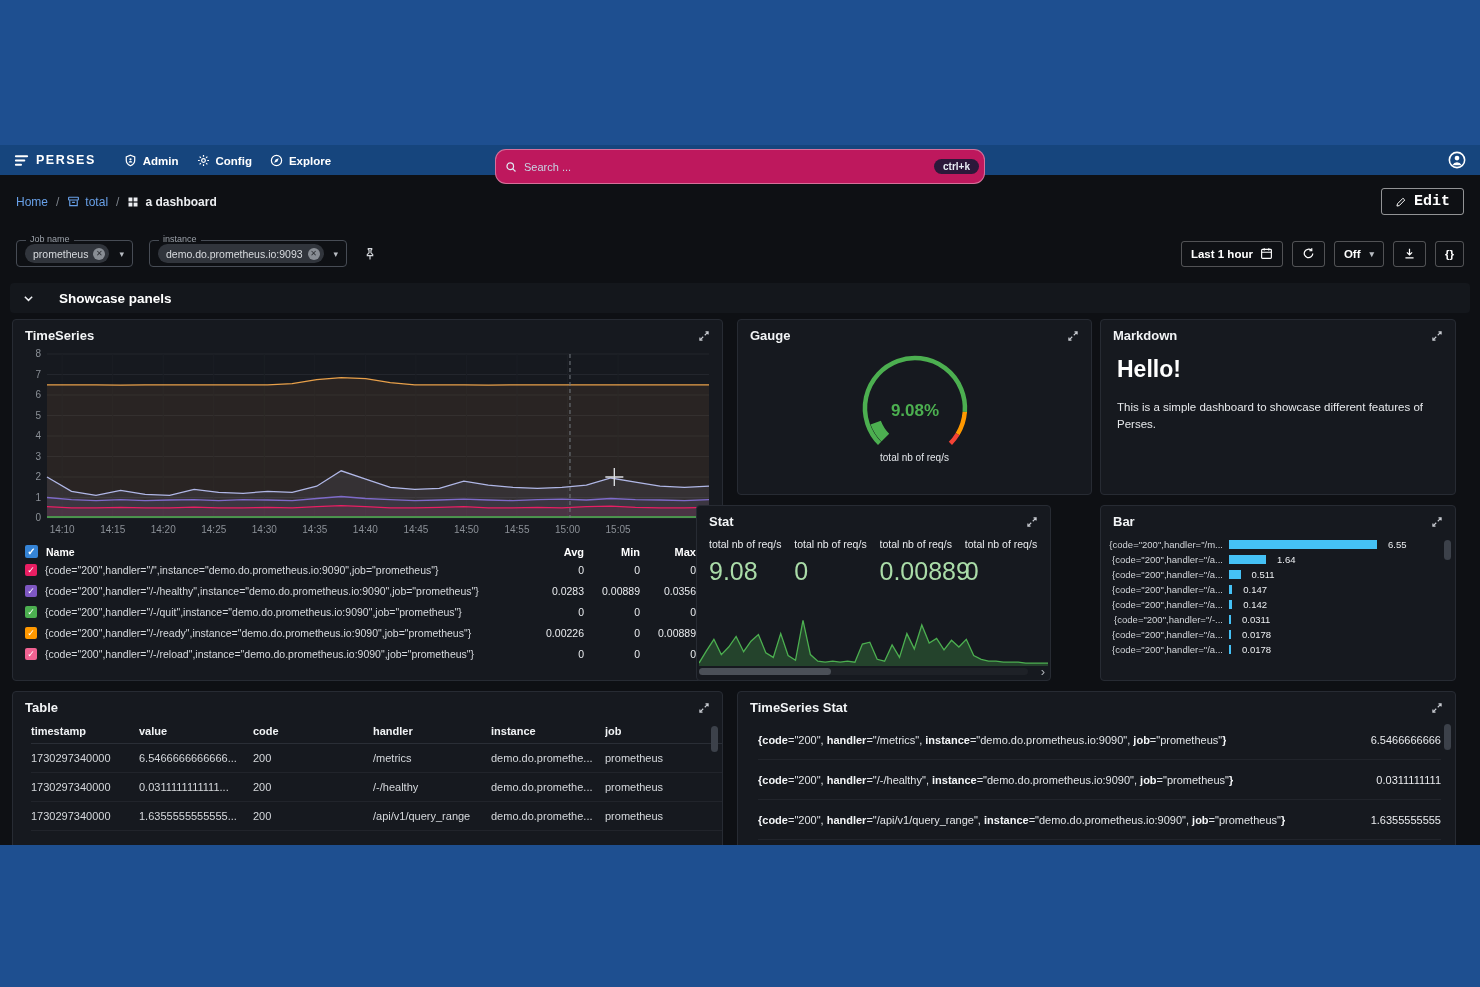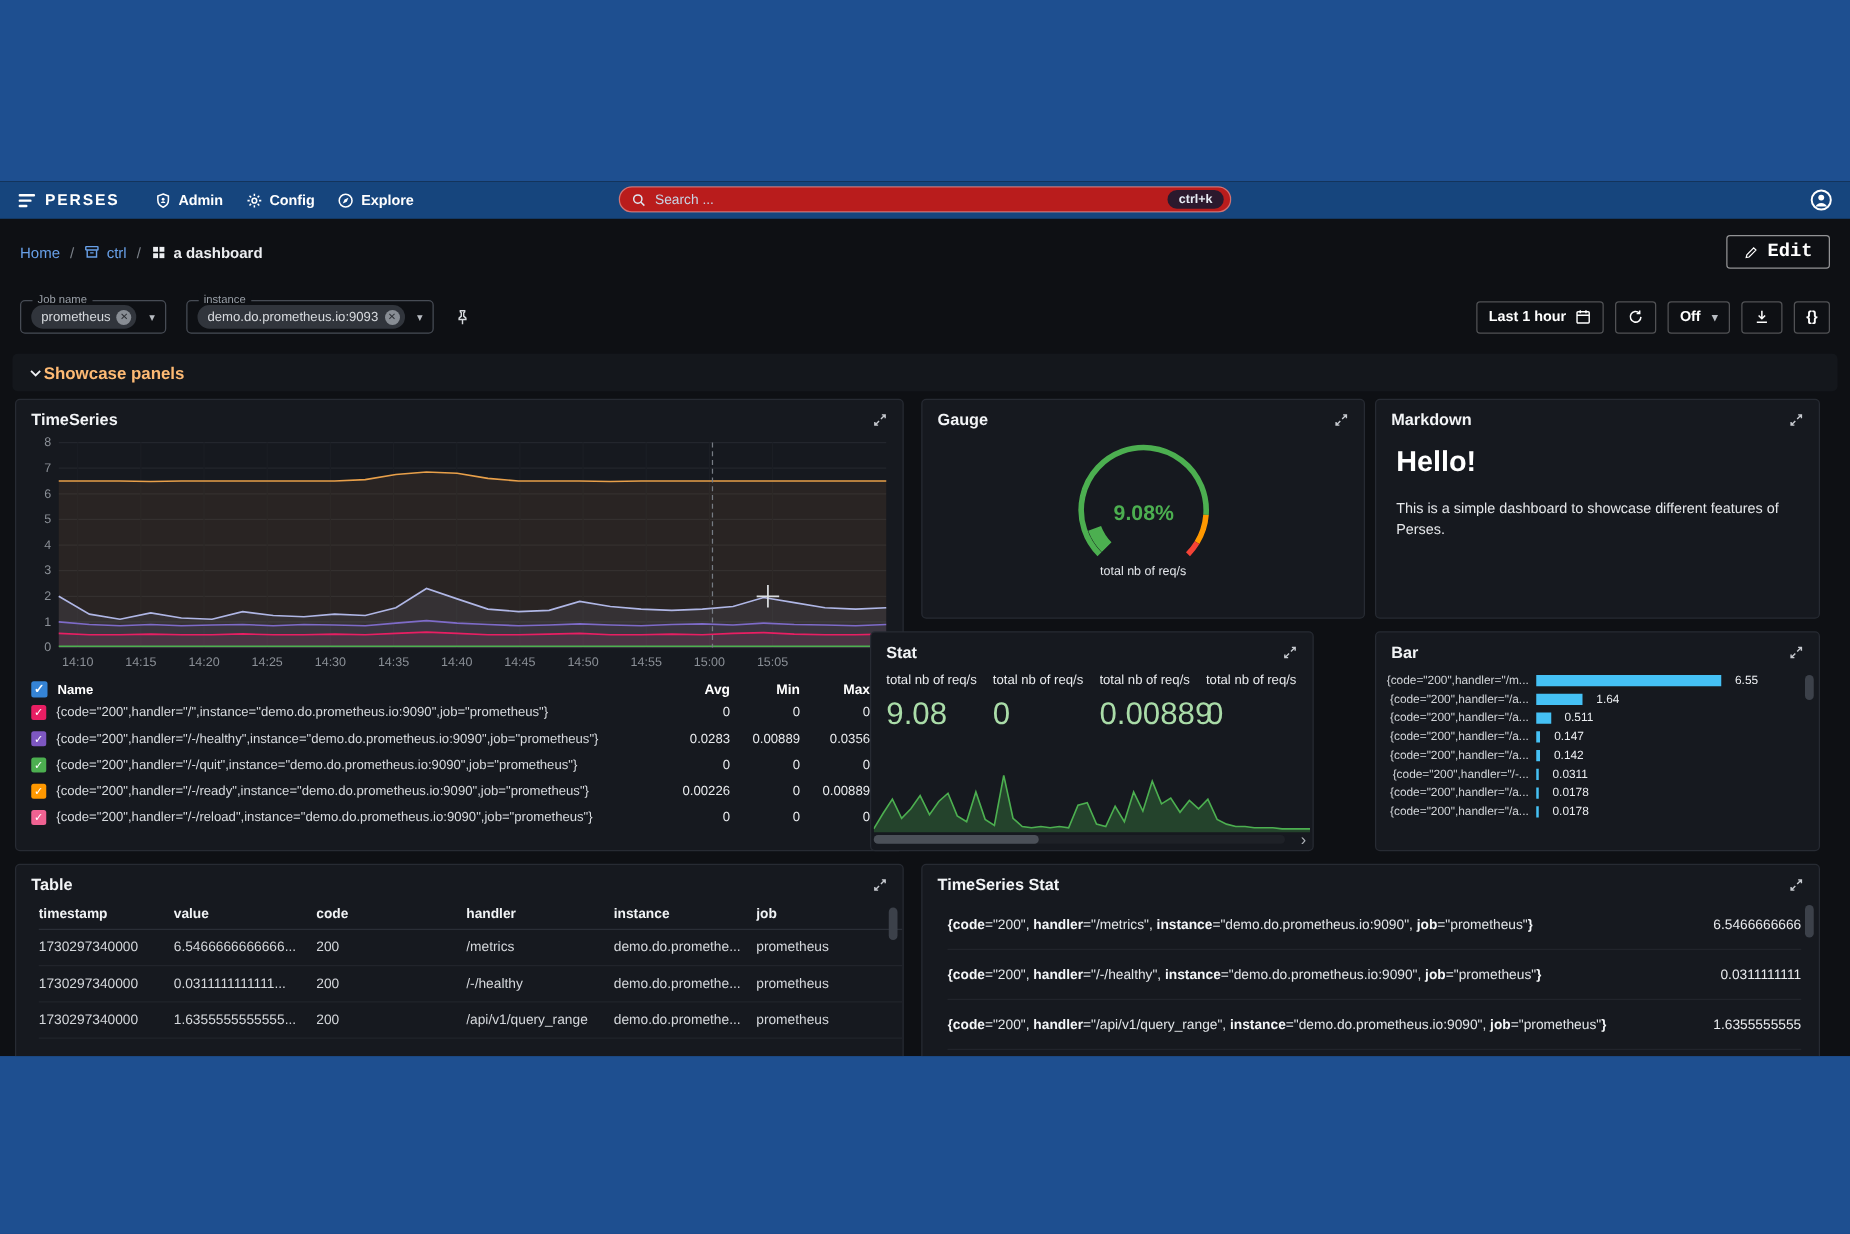--- a/index.html
+++ b/index.html
@@ -10,21 +10,21 @@
   .band-top{top:0;height:145px}
   .band-bottom{top:845px;height:142px}
   .app{position:absolute;top:145px;left:0;width:1480px;height:700px;background:#0e1014;overflow:hidden}
 
   
   .topbar{position:relative;height:30px;background:#16457d;display:flex;align-items:center;padding:0 14px;gap:14px}
   .brand{display:flex;align-items:center;gap:7px;color:#fff;cursor:pointer}
   .brand-text{font-size:12.5px;font-weight:700;letter-spacing:1.5px}
   .mainnav{display:flex;gap:18px;margin-left:14px}
   .nav-item{display:flex;align-items:flex-end;gap:6px;color:#fff;font-size:11.5px;font-weight:700;cursor:pointer}
-  .search{position:absolute;left:50%;top:4px;transform:translateX(-50%);width:490px;height:21px;background:#b91c1c;border:1px solid rgba(255,255,255,.38);border-radius:11px;display:flex;align-items:center;gap:7px;padding:0 5px 0 9px;cursor:text;color:#dfe7f2}
+  .search{position:absolute;left:50%;top:4px;transform:translateX(-50%);width:490px;height:35px;background:#be185d;border:1px solid rgba(255,255,255,.38);border-radius:11px;display:flex;align-items:center;gap:7px;padding:0 5px 0 9px;cursor:text;color:#dfe7f2}
   .search-ph{color:#c8d4e4;font-size:11px;flex:1}
   .kbd{background:rgba(8,25,50,.8);color:#e8edf4;font-size:10px;font-weight:700;padding:2px 9px;border-radius:9px}
   .avatar{margin-left:auto;color:#fff;display:flex;cursor:pointer}
 
   
   .crumb-row{display:flex;align-items:center;padding:13px 16px 7px;gap:8px}
   .crumb-link{color:#68a0e8;font-size:12px;display:flex;align-items:center;gap:5px;cursor:pointer}
   .crumb-sep{color:#7c828a;font-size:12px}
   .crumb-cur{color:#eceef1;font-size:12px;font-weight:700;display:flex;align-items:center;gap:6px}
   .edit-btn{margin-left:auto;display:flex;align-items:center;gap:7px;background:none;border:1px solid rgba(255,255,255,.55);border-radius:3px;color:#fff;font-size:15px;font-weight:700;padding:4px 13px;cursor:pointer;font-family:Liberation Mono, monospace}
@@ -34,21 +34,21 @@
   .var-select{position:relative;display:flex;align-items:center;gap:8px;border:1px solid #474c55;border-radius:4px;height:27px;padding:0 8px;cursor:pointer}
   .var-label{position:absolute;top:-7px;left:9px;font-size:9px;color:#9aa0a8;background:#0e1014;padding:0 4px}
   .chip{display:flex;align-items:center;gap:5px;background:#31353c;border-radius:10px;height:19px;padding:0 4px 0 8px;color:#d8dbdf;font-size:10.5px;white-space:nowrap}
   .chip-x{width:12px;height:12px;border-radius:50%;background:#888d94;color:#2c2f34;font-size:8px;line-height:12px;text-align:center;cursor:pointer;flex:none}
   .caret{color:#b8bcc2;font-size:9px;margin-left:2px}
   .pin{color:#d6d9dd;cursor:pointer;display:flex}
   .toolbar{margin-left:auto;display:flex;align-items:center;gap:9px}
   .tbtn{display:flex;align-items:center;gap:7px;background:none;border:1px solid rgba(255,255,255,.28);border-radius:3px;height:26px;padding:0 9px;color:#fff;font-size:11.5px;font-weight:700;cursor:pointer;font-family:inherit}
 
   
-  .section-bar{margin:8px 10px 0;height:30px;background:#14171c;border-radius:4px;display:flex;align-items:center;gap:0;padding:0 12px;color:#fdba74;cursor:pointer}
+  .section-bar{margin:8px 10px 0;height:30px;background:#14171c;border-radius:4px;display:flex;align-items:center;gap:24px;padding:0 12px;color:#ffffff;cursor:pointer}
   .section-title{font-size:13.5px;font-weight:700}
 
   
   .panel-area{position:relative;margin-top:6px;height:540px}
   .panel{position:absolute;background:#16191f;border:1px solid #272b33;border-radius:4px;overflow:hidden}
   .p-ts{left:12px;top:0;width:711px;height:362px}
   .p-gauge{left:737px;top:0;width:355px;height:176px}
   .p-md{left:1100px;top:0;width:356px;height:176px}
   .p-stat{left:696px;top:186px;width:355px;height:176px}
   .p-bar{left:1100px;top:186px;width:356px;height:176px}
@@ -173,21 +173,21 @@
     </header>
 
     <div class="crumb-row">
       <span class="crumb-link">Home</span>
       <span class="crumb-sep">/</span>
       <span class="crumb-link">
         <svg width="13" height="13" viewBox="0 0 16 16">
             <rect x="2" y="2.8" width="12" height="3.4" rx="0.6" stroke="#68a0e8" stroke-width="1.4" fill="none"></rect>
             <path d="M3.4 6.4V13h9.2V6.4M6.3 9h3.4" stroke="#68a0e8" stroke-width="1.4" fill="none"></path>
           </svg>
-        <span>ctrl</span>
+        <span>total</span>
       </span>
       <span class="crumb-sep">/</span>
       <span class="crumb-cur">
         <svg width="12" height="12" viewBox="0 0 16 16">
             <rect x="2" y="2" width="5.2" height="5.2" fill="#eceef1"></rect>
             <rect x="8.8" y="2" width="5.2" height="5.2" fill="#eceef1"></rect>
             <rect x="2" y="8.8" width="5.2" height="5.2" fill="#eceef1"></rect>
             <rect x="8.8" y="8.8" width="5.2" height="5.2" fill="#eceef1"></rect>
           </svg>
         <span>a dashboard</span>

